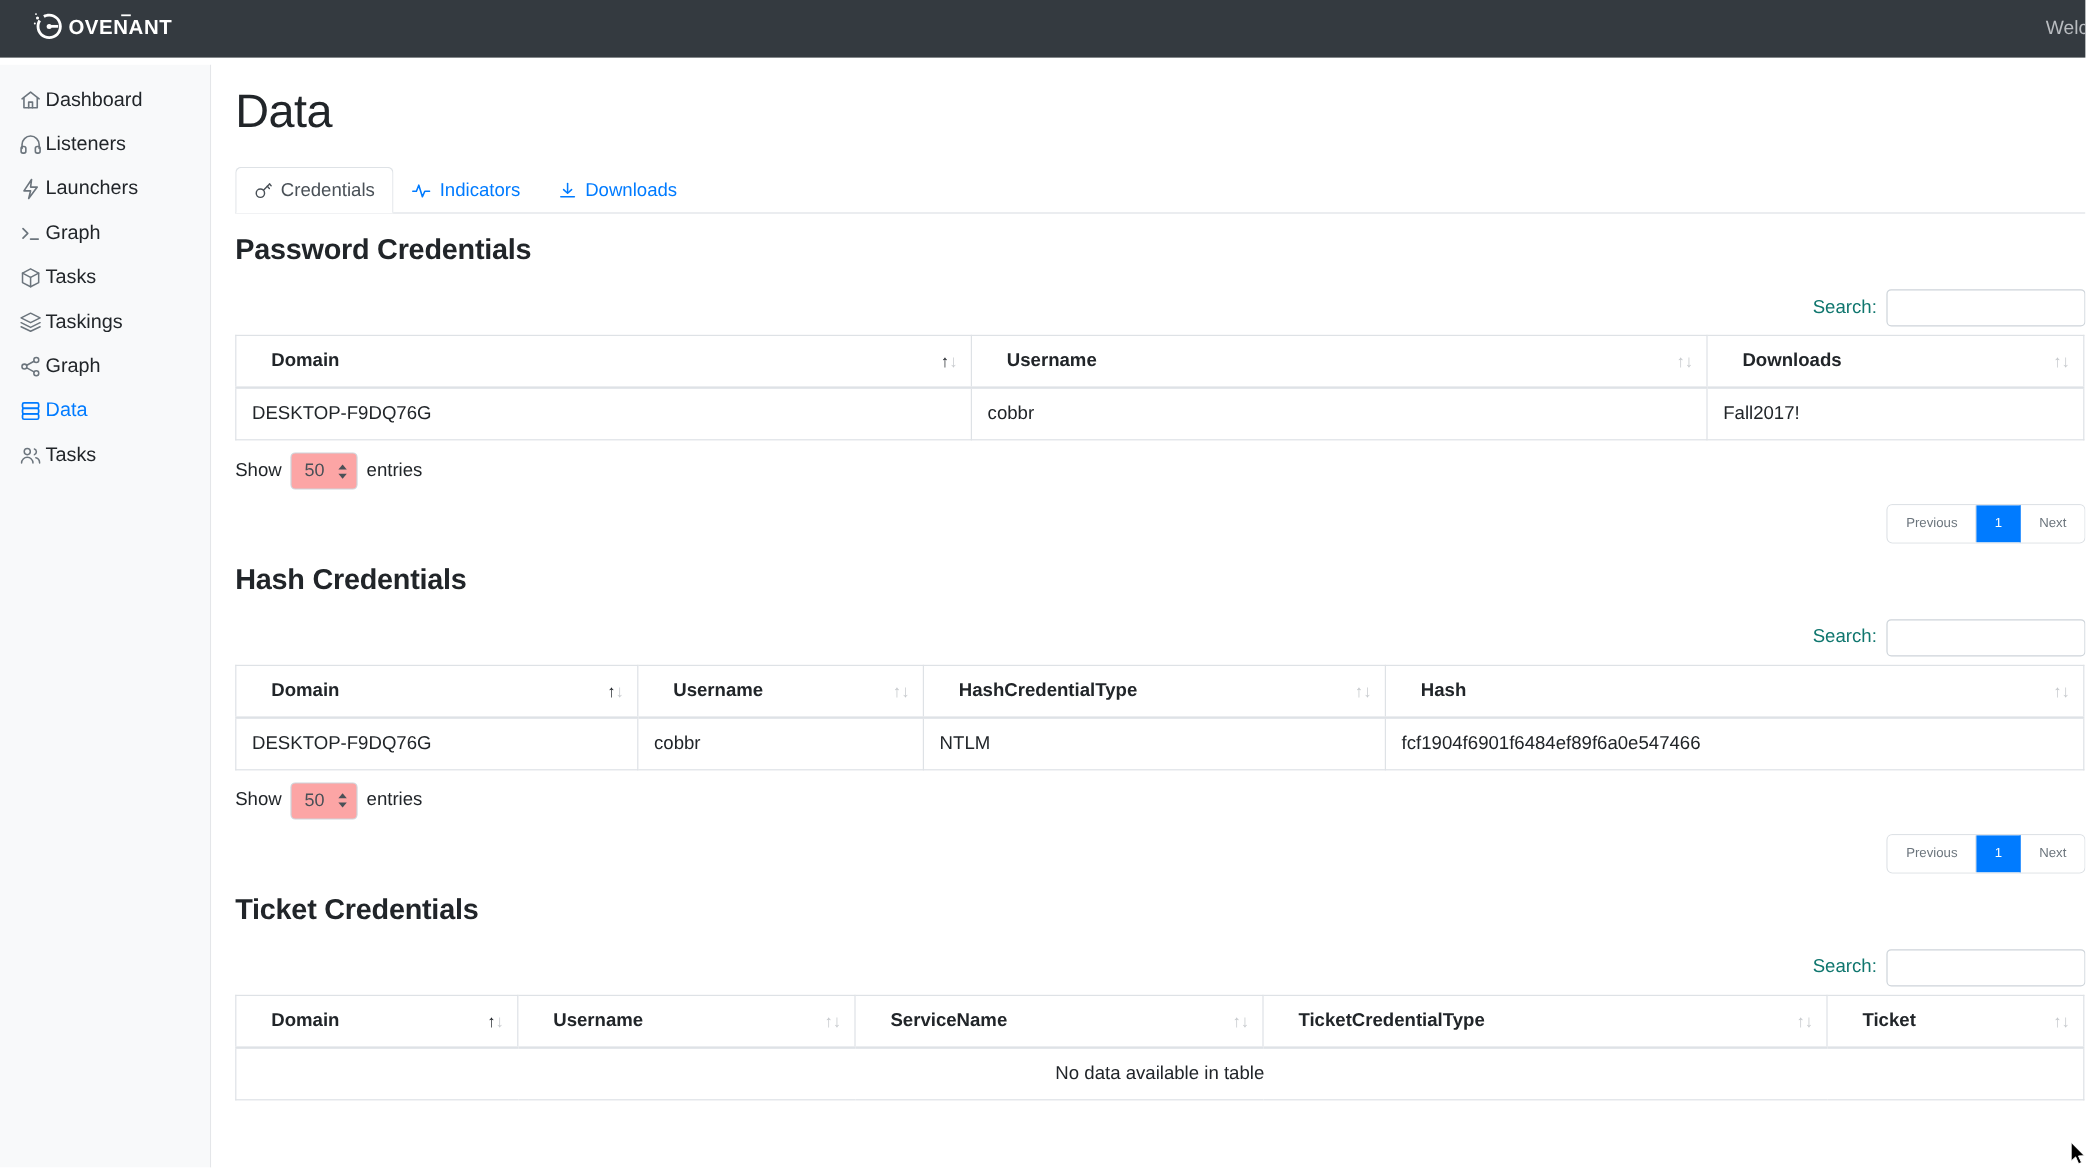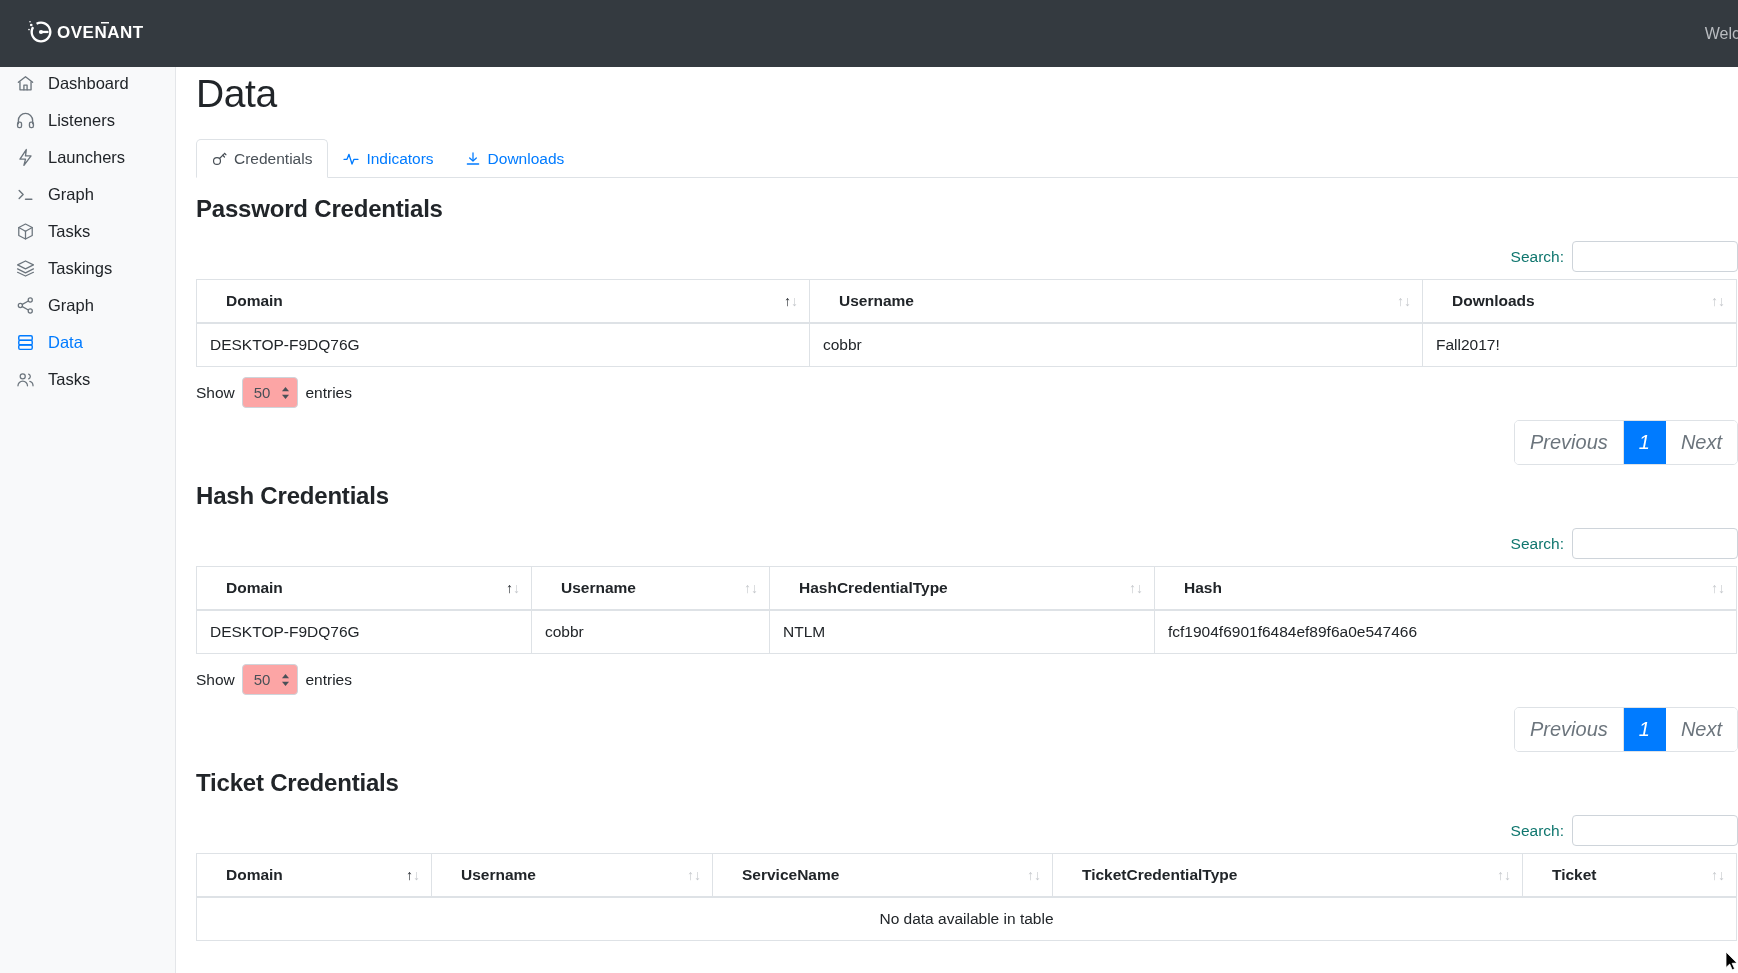--- a/index.html
+++ b/index.html
@@ -9,21 +9,21 @@
     overflow: hidden;
     background: #ffffff;
     font-family: "Liberation Sans", sans-serif;
     -webkit-font-smoothing: antialiased;
   }
   .app { position: relative; width: 1738px; height: 973px; }
 
   
   .navbar {
     position: absolute; top: 0; left: 0;
-    width: 1738px; height: 67px;
+    width: 1738px; height: 48px;
     background: #343a40;
     display: flex; align-items: center;
     justify-content: space-between;
     padding: 0 12px 0 28px;
     z-index: 20;
   }
   .brand { display: flex; align-items: center; gap: 0; }
   .brand-logo { display: block; }
   .welcome {
     color: #b9bcc0; font-size: 16px; white-space: nowrap;
@@ -34,21 +34,21 @@
   .sidebar {
     position: absolute; top: 54px; left: 0;
     width: 176px; height: 919px;
     background: #f8f9fa;
     border-right: 1px solid #e4e6e9;
     padding-top: 11px;
   }
   .nav-item {
     display: flex; align-items: center;
     height: 37px; padding-left: 16px;
-    gap: 13px; cursor: pointer;
+    gap: 3px; cursor: pointer;
     color: #212529; font-size: 16.5px;
     text-decoration: none;
   }
   .nav-item .ico {
     width: 19px; height: 19px;
     display: flex; align-items: center; justify-content: center;
     color: #6c757d; flex: 0 0 19px;
   }
   .nav-item .ico svg { display:block; }
   .nav-item.active { color: #007bff; }
@@ -180,25 +180,24 @@
   .pager-row {
     display: flex; justify-content: flex-end;
     margin-top: 12px;
   }
   .pager {
     display: flex; border: 1px solid #dee2e6;
     border-radius: 5px; overflow: hidden;
     background: #fff;
   }
   .pg {
-    padding: 8px 15px; font-size: 20px;
+    padding: 8px 15px; font-size: 11px;
     color: #007bff; cursor: pointer;
     background: #fff; border-right: 1px solid #dee2e6;
     line-height: 1.35;
-    font-style: italic;
   }
   .pg:last-child { border-right: none; }
   .pg.disabled { color: #6c757d; cursor: default; }
   .pg.active { background: #007bff; color: #fff; border-color: #007bff; }
 
   .cursor {
     position: absolute; left: 1726px; top: 952px;
     width: 12px; height: 19px; z-index: 50;
     pointer-events: none;
   }

